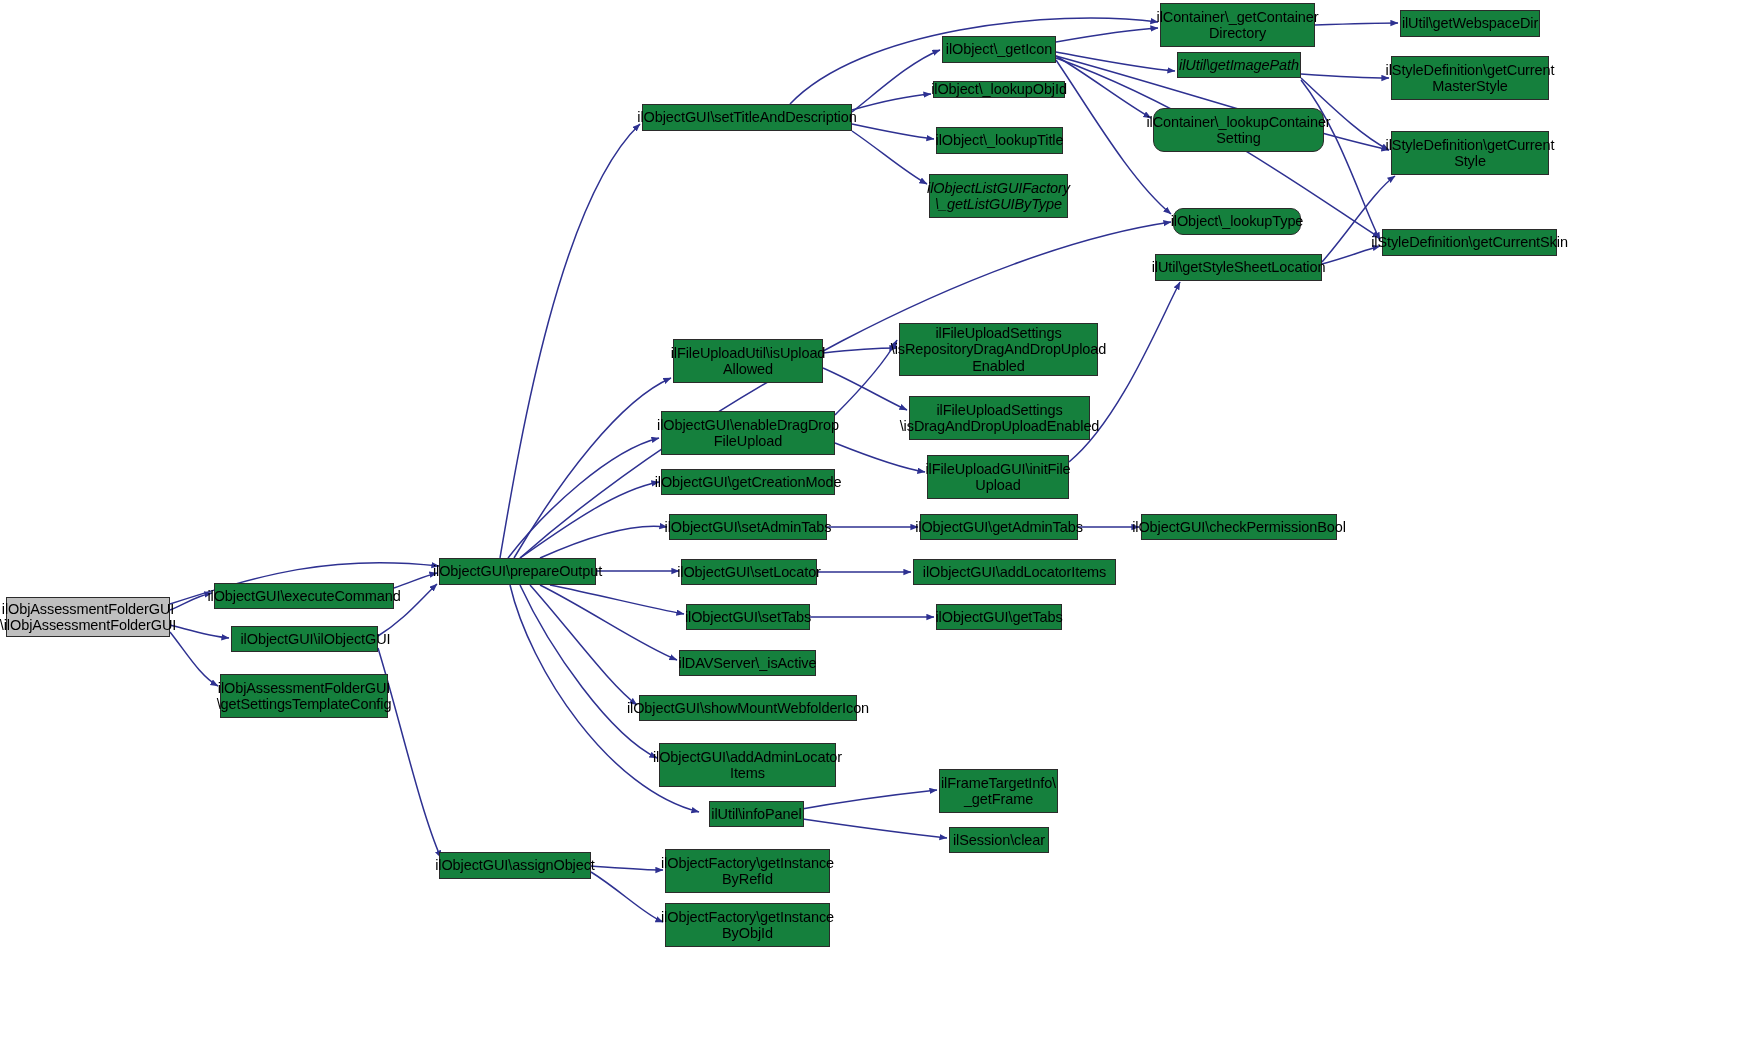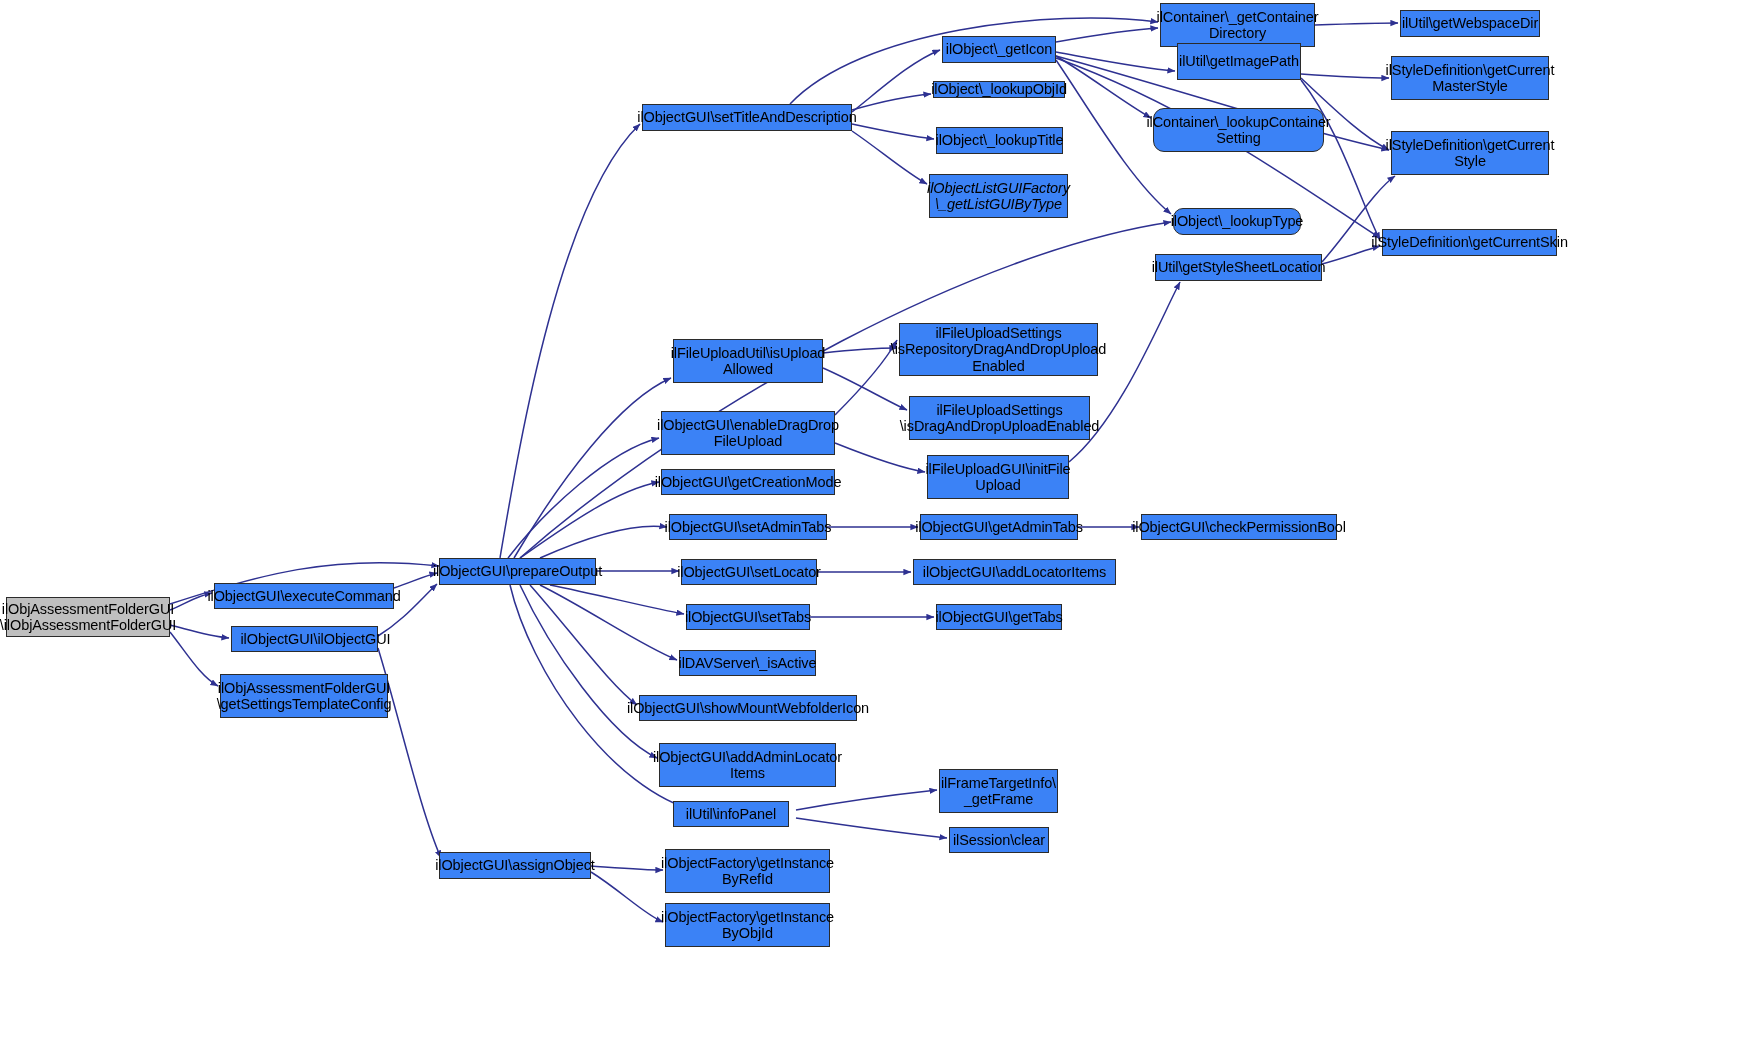--- a/index.html
+++ b/index.html
@@ -20,21 +20,21 @@
     left: 0;
     top: 0;
     width: 1748px;
     height: 1057px;
     pointer-events: none;
   }
   .node {
     position: absolute;
     box-sizing: border-box;
     border: 1px solid #2b2b2b;
-    background: #3b82f6;
+    background: #15803d;
     color: #000000;
     display: flex;
     align-items: center;
     justify-content: center;
     text-align: center;
     font-size: 14.5px;
     line-height: 1.12;
     letter-spacing: -0.1px;
     padding: 1px 4px;
     white-space: pre-line;
@@ -117,21 +117,21 @@
       <div class="node" style="left: 439px; top: 558px; width: 157px; height: 27px;">ilObjectGUI\prepareOutput</div>
       <div class="node" style="left: 439px; top: 852px; width: 152px; height: 27px;">ilObjectGUI\assignObject</div>
       <div class="node" style="left: 642px; top: 104px; width: 210px; height: 27px;">ilObjectGUI\setTitleAndDescription</div>
       <div class="node" style="left: 942px; top: 36px; width: 114px; height: 27px;">ilObject\_getIcon</div>
       <div class="node" style="left: 933px; top: 81px; width: 132px; height: 17px;">ilObject\_lookupObjId</div>
       <div class="node" style="left: 936px; top: 127px; width: 127px; height: 27px;">ilObject\_lookupTitle</div>
       <div class="node" style="left: 929px; top: 174px; width: 139px; height: 44px; font-style: italic;">ilObjectListGUIFactory
 \_getListGUIByType</div>
       <div class="node" style="left: 1160px; top: 3px; width: 155px; height: 44px;">ilContainer\_getContainer
 Directory</div>
-      <div class="node" style="left: 1177px; top: 43px; width: 124px; height: 37px;">ilUtil\getImagePath</div>
+      <div class="node" style="left: 1177px; top: 52px; width: 124px; height: 26px; font-style: italic;">ilUtil\getImagePath</div>
       <div class="node" style="left: 1153px; top: 108px; width: 171px; height: 44px; border-radius: 11px;">ilContainer\_lookupContainer
 Setting</div>
       <div class="node" style="left: 1173px; top: 208px; width: 128px; height: 27px; border-radius: 10px;">ilObject\_lookupType</div>
       <div class="node" style="left: 1155px; top: 254px; width: 167px; height: 27px;">ilUtil\getStyleSheetLocation</div>
       <div class="node" style="left: 1400px; top: 10px; width: 140px; height: 27px;">ilUtil\getWebspaceDir</div>
       <div class="node" style="left: 1391px; top: 56px; width: 158px; height: 44px;">ilStyleDefinition\getCurrent
 MasterStyle</div>
       <div class="node" style="left: 1391px; top: 131px; width: 158px; height: 44px;">ilStyleDefinition\getCurrent
 Style</div>
       <div class="node" style="left: 1382px; top: 229px; width: 175px; height: 27px;">ilStyleDefinition\getCurrentSkin</div>
@@ -151,21 +151,21 @@
       <div class="node" style="left: 920px; top: 514px; width: 158px; height: 26px;">ilObjectGUI\getAdminTabs</div>
       <div class="node" style="left: 1141px; top: 514px; width: 196px; height: 26px;">ilObjectGUI\checkPermissionBool</div>
       <div class="node" style="left: 681px; top: 559px; width: 136px; height: 26px;">ilObjectGUI\setLocator</div>
       <div class="node" style="left: 913px; top: 559px; width: 203px; height: 26px;">ilObjectGUI\addLocatorItems</div>
       <div class="node" style="left: 686px; top: 604px; width: 124px; height: 26px;">ilObjectGUI\setTabs</div>
       <div class="node" style="left: 936px; top: 604px; width: 126px; height: 26px;">ilObjectGUI\getTabs</div>
       <div class="node" style="left: 679px; top: 650px; width: 137px; height: 26px;">ilDAVServer\_isActive</div>
       <div class="node" style="left: 639px; top: 695px; width: 218px; height: 26px;">ilObjectGUI\showMountWebfolderIcon</div>
       <div class="node" style="left: 659px; top: 743px; width: 177px; height: 44px;">ilObjectGUI\addAdminLocator
 Items</div>
-      <div class="node" style="left: 673px; top: 801px; width: 116px; height: 26px;">ilUtil\infoPanel</div>
+      <div class="node" style="left: 709px; top: 801px; width: 95px; height: 26px;">ilUtil\infoPanel</div>
       <div class="node" style="left: 939px; top: 769px; width: 119px; height: 44px;">ilFrameTargetInfo\
 _getFrame</div>
       <div class="node" style="left: 949px; top: 827px; width: 100px; height: 26px;">ilSession\clear</div>
       <div class="node" style="left: 665px; top: 849px; width: 165px; height: 44px;">ilObjectFactory\getInstance
 ByRefId</div>
       <div class="node" style="left: 665px; top: 903px; width: 165px; height: 44px;">ilObjectFactory\getInstance
 ByObjId</div>
     </div>
 </div>
 

